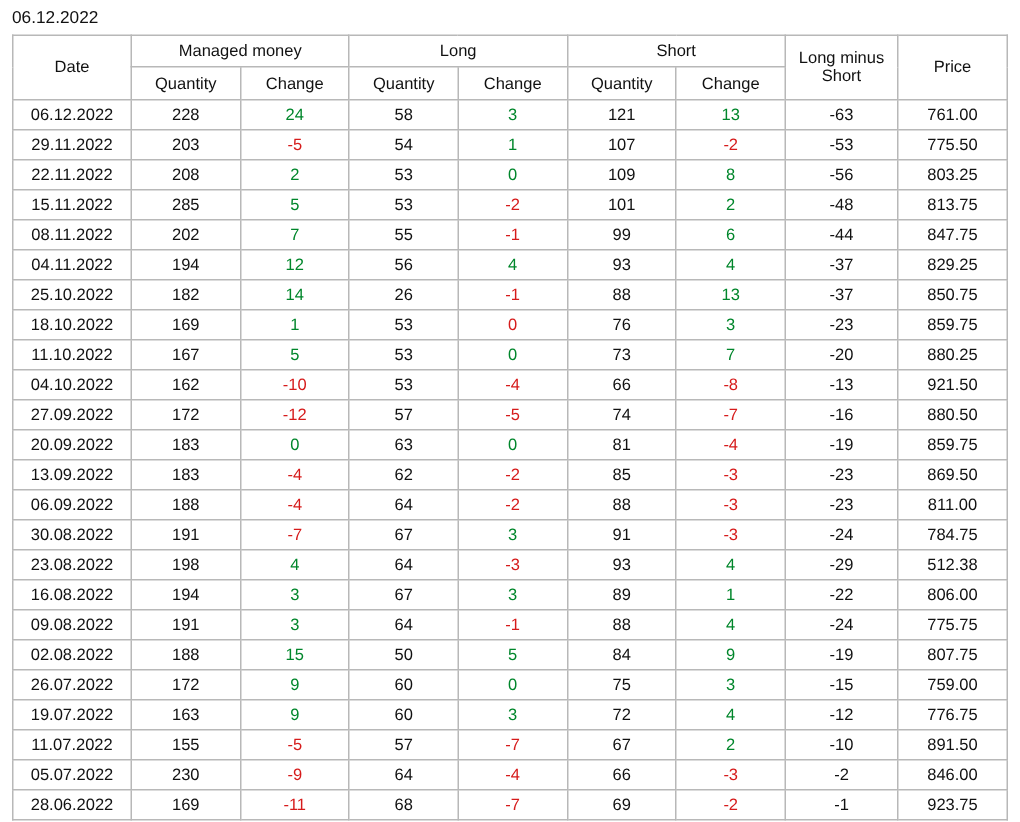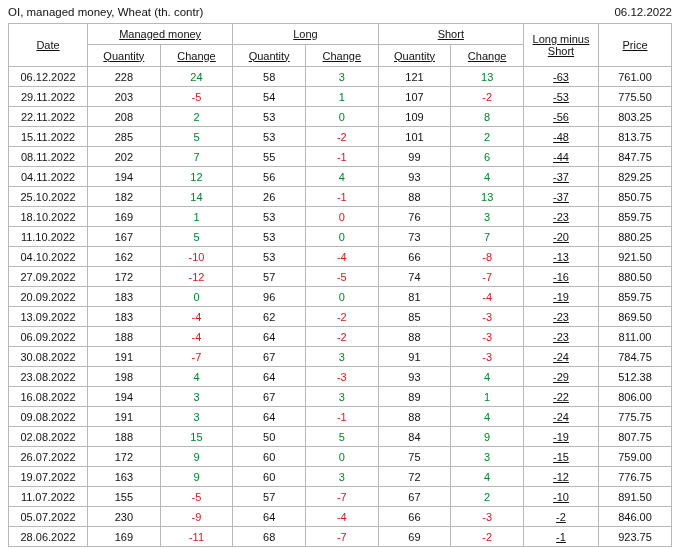--- a/index.html
+++ b/index.html
@@ -45,54 +45,52 @@
     font-weight: normal;
     font-size: 11px;
     text-align: center;
     vertical-align: middle;
     background: #ffffff;
   }
   thead th {
     background: #f2f2f2;
     color: #111;
     font-size: 11px;
-    text-decoration: underline;
   }
   thead th.date-head {
     width: 78px;
   }
   thead th.group {
     height: 20px;
   }
   thead th.sub {
     height: 21px;
   }
   thead th.lms {
     width: 74px;
   }
   thead th.price {
     width: 72px;
   }
   td.date-cell { width: 78px; }
   td.num { width: 62px; }
-  td.lms-cell { width: 74px; text-decoration: underline; }
+  td.lms-cell { width: 74px; }
   td.price-cell { width: 72px; }
 
   .pos { color: #00862b; }
   .neg { color: #d61b1b; }
   .zero { color: #00862b; }
   .plain { color: #111; }
 </style>
 </head>
 <body>
 
 <div class="page">
 
   <div class="titlebar">
-    <div class="title-left">OI, managed money, Wheat (th. contr)</div>
     <div class="title-right">06.12.2022</div>
   </div>
 
   <table class="grid">
     <thead>
       <tr>
         <th class="date-head" rowspan="2">Date</th>
         <th class="group" colspan="2">Managed money</th>
         <th class="group" colspan="2">Long</th>
         <th class="group" colspan="2">Short</th>
@@ -227,21 +225,21 @@
           <td class="num neg">-5</td>
           <td class="num plain">74</td>
           <td class="num neg">-7</td>
           <td class="lms-cell plain">-16</td>
           <td class="price-cell plain">880.50</td>
         </tr>
         <tr>
           <td class="date-cell plain">20.09.2022</td>
           <td class="num plain">183</td>
           <td class="num zero">0</td>
-          <td class="num plain">96</td>
+          <td class="num plain">63</td>
           <td class="num zero">0</td>
           <td class="num plain">81</td>
           <td class="num neg">-4</td>
           <td class="lms-cell plain">-19</td>
           <td class="price-cell plain">859.75</td>
         </tr>
         <tr>
           <td class="date-cell plain">13.09.2022</td>
           <td class="num plain">183</td>
           <td class="num neg">-4</td>

